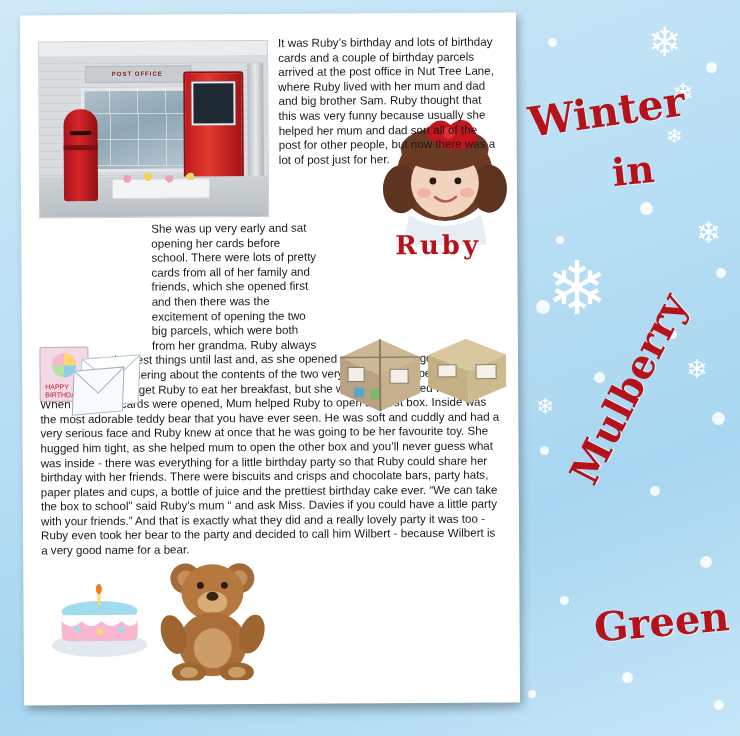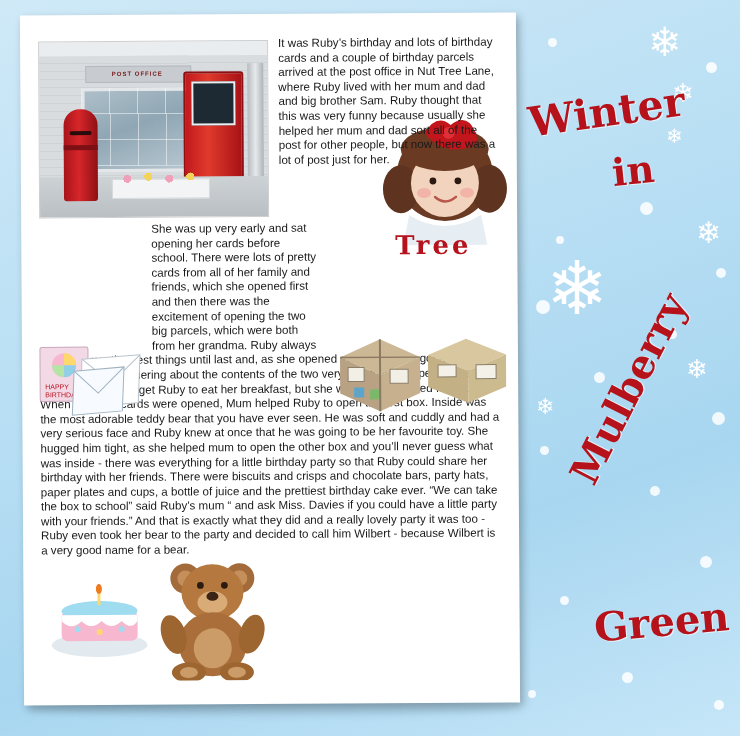--- a/index.html
+++ b/index.html
@@ -310,21 +310,21 @@
           <ellipse cx="66" cy="46" rx="44" ry="22" fill="#6b3a22"></ellipse>
           <circle cx="54" cy="78" r="3.4" fill="#2b1a12"></circle>
           <circle cx="79" cy="78" r="3.4" fill="#2b1a12"></circle>
           <ellipse cx="45" cy="90" rx="7" ry="5" fill="#f0a9a0" opacity="0.75"></ellipse>
           <ellipse cx="88" cy="90" rx="7" ry="5" fill="#f0a9a0" opacity="0.75"></ellipse>
           <path d="M56 94 q10 9 21 0" stroke="#b8564b" stroke-width="2.4" fill="none" stroke-linecap="round"></path>
           <path d="M46 30 q12 -20 26 -8 q16 -12 24 6 q8 16 -12 18 q-22 4 -38 -16z" fill="#c2161c"></path>
           <circle cx="70" cy="30" r="6" fill="#e03037"></circle>
           <path d="M30 112 q36 22 72 0 l6 30 l-84 0z" fill="#e7eef3"></path>
         </svg>
-        <div class="ruby-label">Tree</div>
+        <div class="ruby-label">Ruby</div>
       </div>
 
       <p class="txt-block">It was Ruby’s birthday and lots of birthday cards and a couple of birthday parcels arrived at the post office in Nut Tree Lane, where Ruby lived with her mum and dad and big brother Sam. Ruby thought that this was very funny because usually she helped her mum and dad sort all of the post for other people, but now there was a lot of post just for her.</p>
 
       <div style="clear:both;"></div>
       <div style="position:relative;">
         <div class="shape-cards" style="float:left;width:112px;height:92px;margin-top:38px;"></div>
         <div style="float:right;width:182px;height:90px;margin-top:36px;"></div>
         <p class="txt-block">She was up very early and sat opening her cards before school. There were lots of pretty cards from all of her family and friends, which she opened first and then there was the excitement of opening the two big parcels, which were both from her grandma. Ruby always liked to leave the best things until last and, as she opened each card, she got more and more excited, wondering about the contents of the two very carefully wrapped boxes. Mum kept trying to get Ruby to eat her breakfast, but she was far too excited for that!</p>
         <div style="clear:both;"></div>

